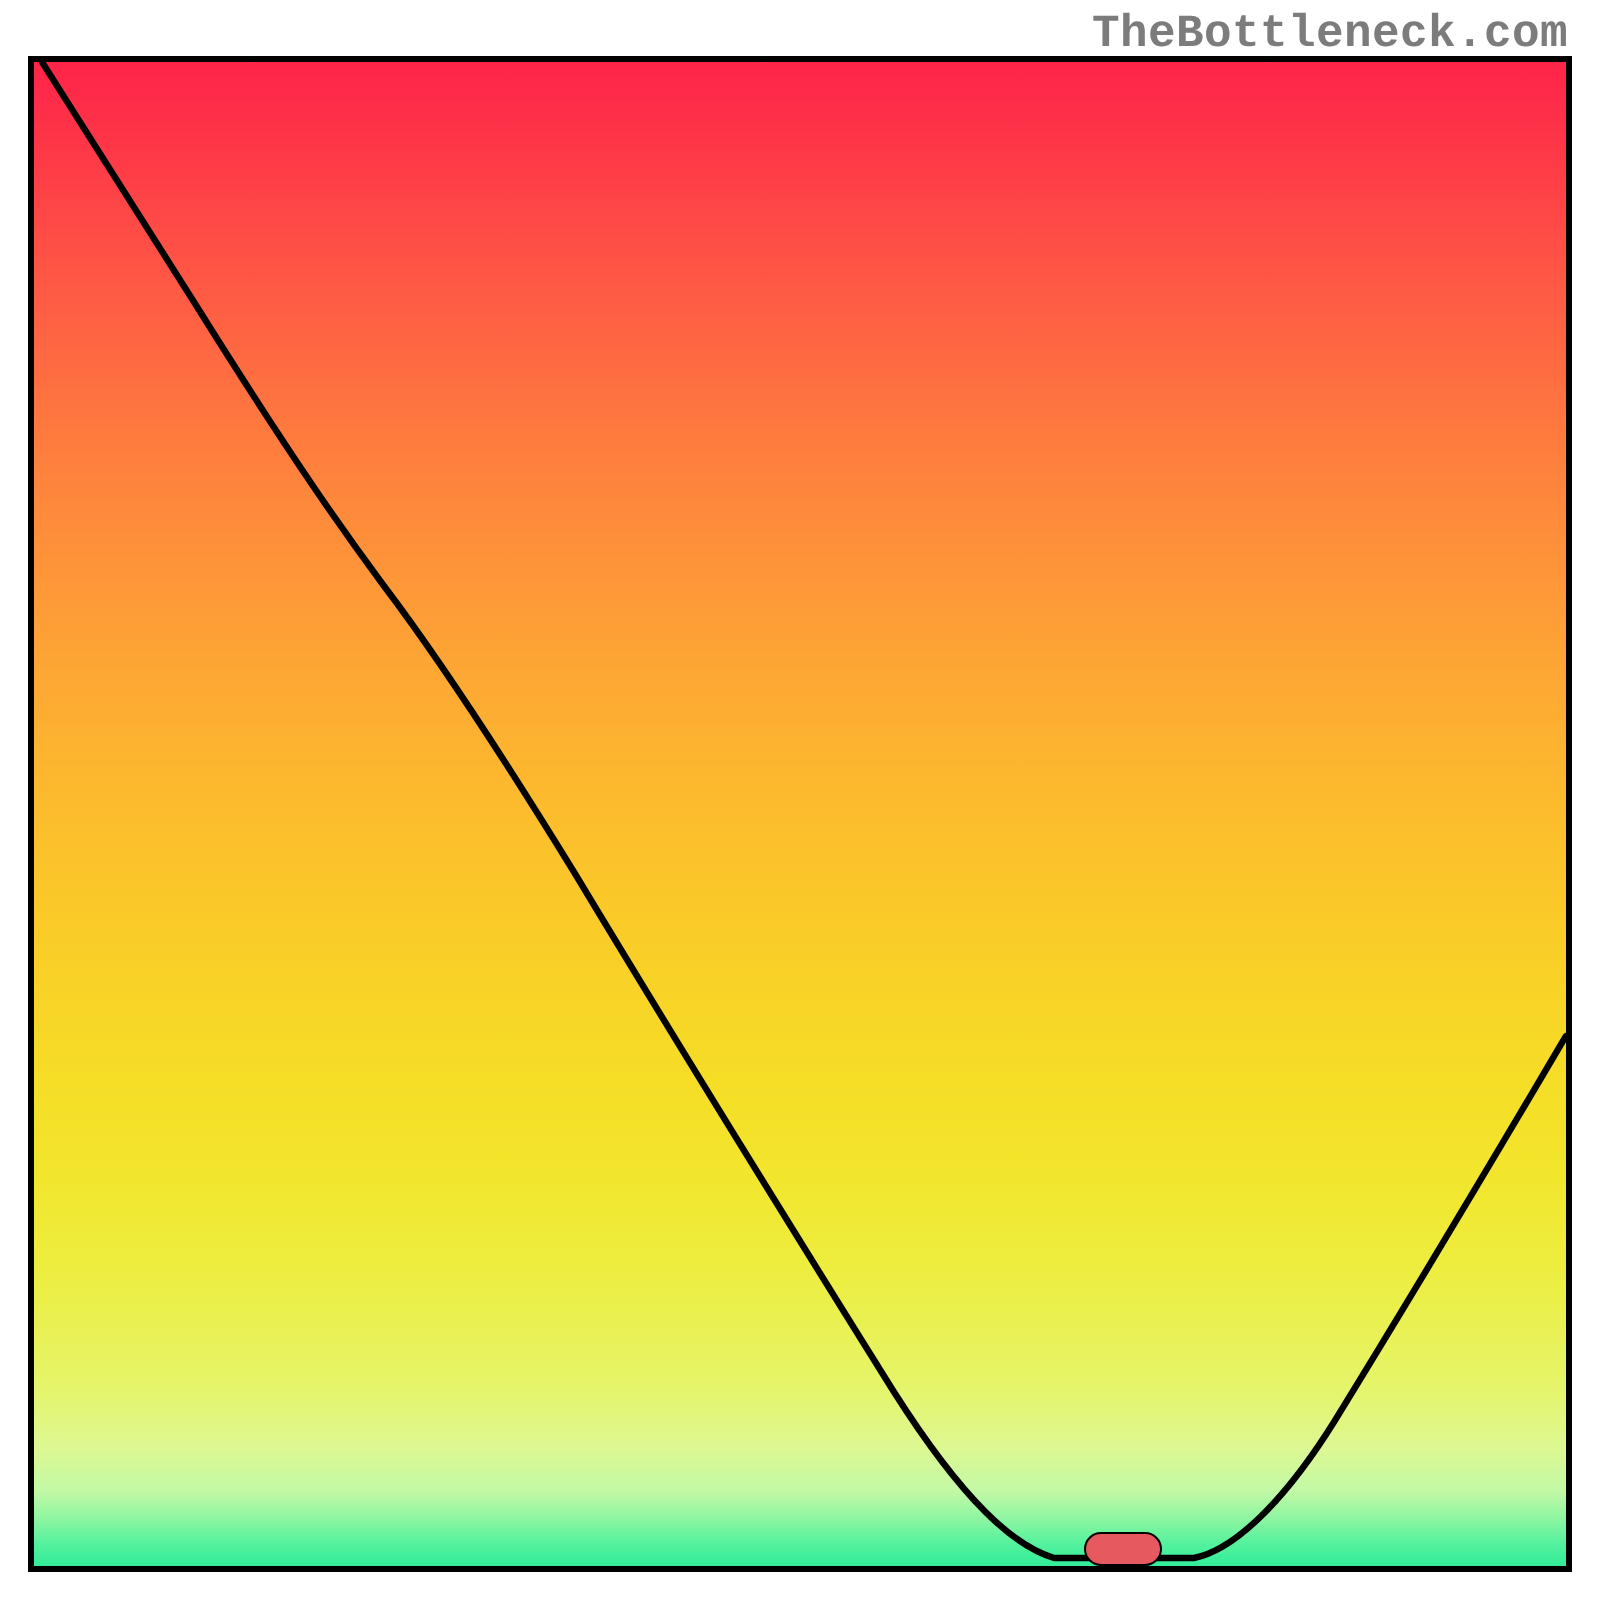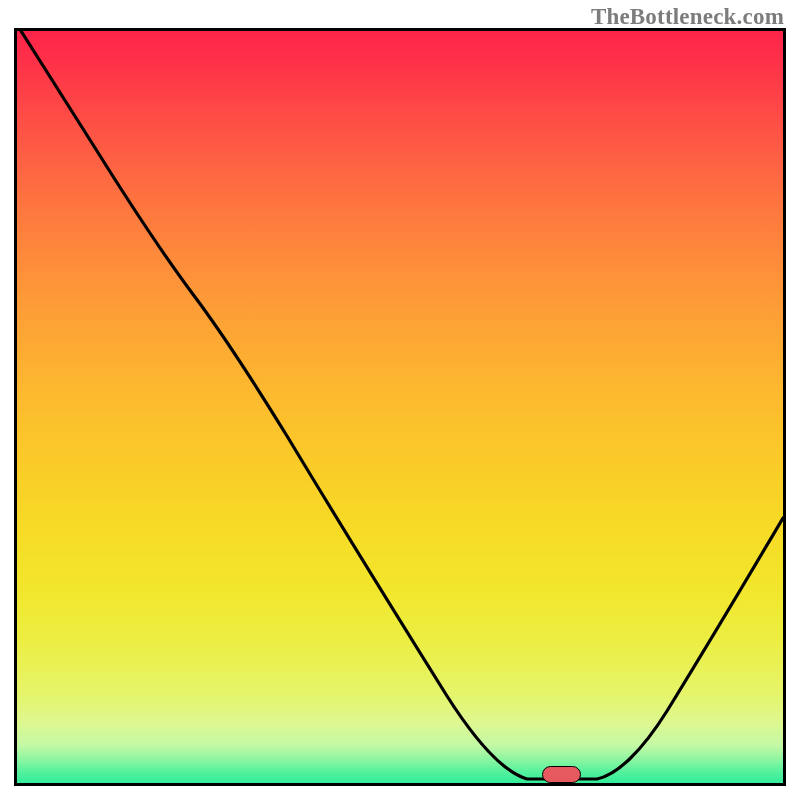--- a/index.html
+++ b/index.html
@@ -59,21 +59,21 @@
   .marker {
     position: absolute;
     background: #e65a5f;
     border: 1.5px solid #000;
     border-radius: 999px;
   }
   .watermark {
     position: absolute;
     top: 4px;
     right: 16px;
-    font-family: Liberation Serif, serif;
+    font-family: Liberation Mono, monospace;
     font-size: 23px;
     font-weight: bold;
     color: #7c7c7c;
     letter-spacing: 0.2px;
   }
 </style>
 </head>
 <body>
 
 <div class="watermark">TheBottleneck.com</div>

